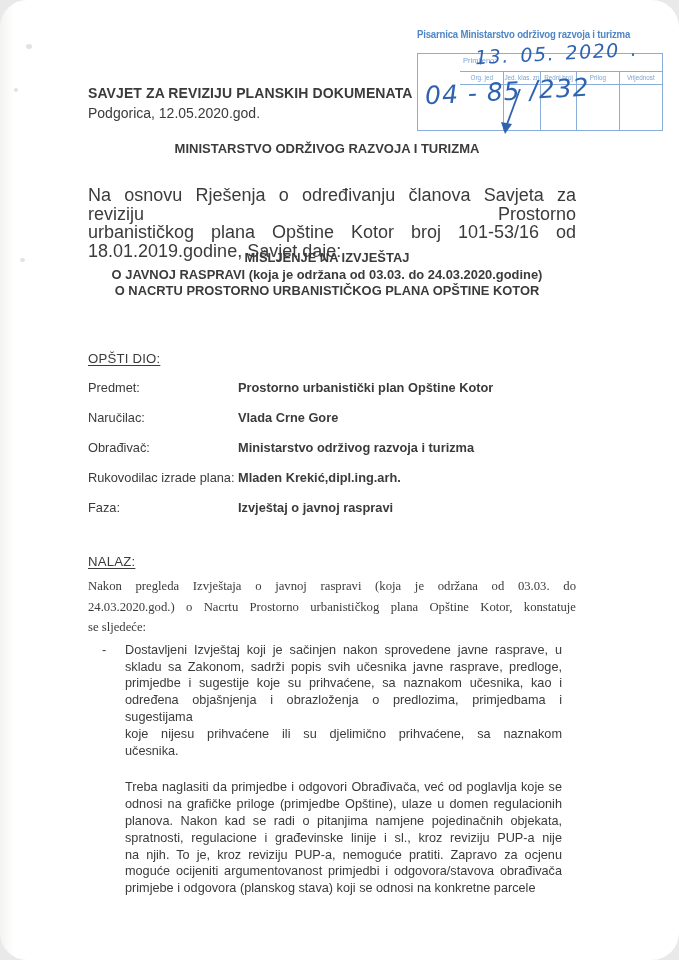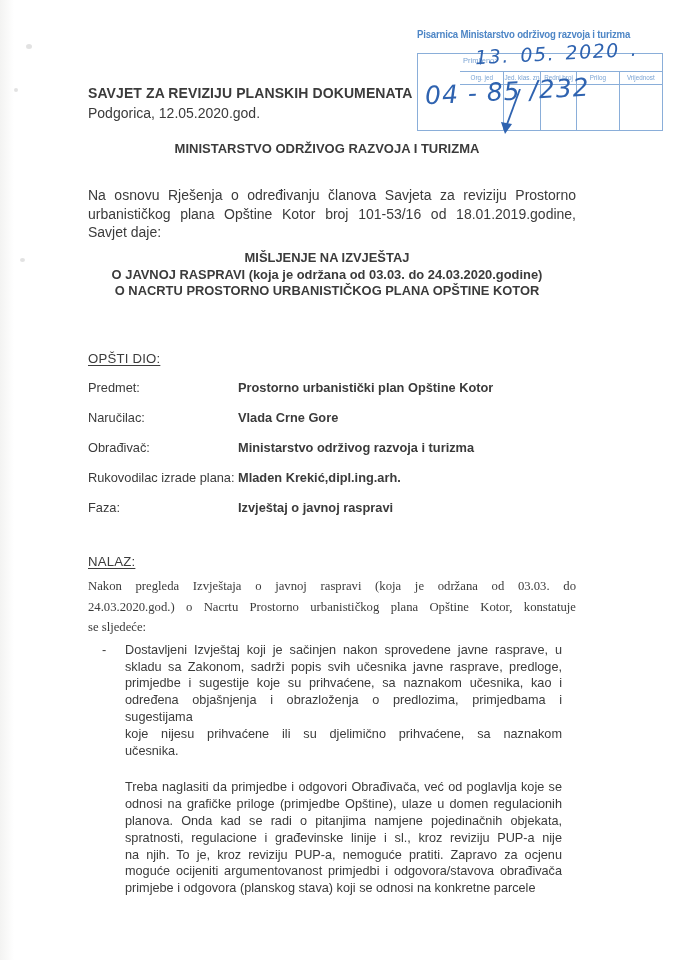--- a/index.html
+++ b/index.html
@@ -3,20 +3,21 @@
 <meta charset="utf-8">
 <style>
   html,body{margin:0;padding:0;background:#e9e9e9;}
   .page{
     position:relative;width:679px;height:960px;margin:0 auto;
     background:linear-gradient(90deg,#f3f3f2 0,#ffffff 14px),#ffffff;
     background-color:#ffffff;
     font-family:"Liberation Sans", sans-serif;
     color:#3b3b3b;
     overflow:hidden;
+    border-radius:27px;
   }
   .speck{position:absolute;background:#9a9a9a;border-radius:50%;opacity:.28;filter:blur(.6px);}
 
   
   .stamp{position:absolute;left:417px;top:29px;width:246px;color:#4e86c6;}
   .stamp-header{font-weight:bold;font-size:10px;letter-spacing:-.2px;white-space:nowrap;
     transform:scaleX(.96);transform-origin:left;}
   .stamp-table{margin-top:13px;border:1.6px solid #8aaed9;padding-left:42px;}
   .srow-received{height:15px;border-bottom:1.4px solid #8aaed9;font-size:7.5px;
     padding:2px 0 0 3px;color:#7ba4d4;}
@@ -32,21 +33,21 @@
     transform:rotate(-3deg);}
   .hw-num{top:48px;left:8px;font-size:25px;letter-spacing:1px;transform:rotate(-3deg);}
   .pen-arrow{position:absolute;left:78px;top:60px;}
 
   
   .abs{position:absolute;}
   .doc-text{font-size:12.7px;line-height:16.8px;}
   .letterhead{left:88px;top:83px;width:488px;line-height:20px;font-size:14px;}
   .org{font-weight:bold;letter-spacing:.1px;}
   .addressee{left:88px;top:141px;width:478px;text-align:center;font-weight:bold;font-size:13px;}
-  .intro{left:88px;top:186px;width:488px;font-size:14px;line-height:18.6px;}
+  .intro{left:88px;top:186px;width:488px;font-size:18px;line-height:18.6px;}
   .title-block{left:88px;top:250px;width:478px;text-align:center;font-weight:bold;
     font-size:12.9px;line-height:16.6px;}
   .general{left:88px;top:351px;width:488px;font-size:12.8px;}
   .sec-heading{font-weight:normal;font-size:13.2px;text-decoration:underline;
     text-underline-offset:2px;letter-spacing:.2px;}
   .field-row{display:flex;margin-top:15px;}
   .field-row.first{margin-top:14px;}
   .field-label{width:150px;flex-shrink:0;}
   .field-value{font-weight:bold;}
   .findings{left:88px;top:554px;width:488px;}
@@ -152,21 +153,21 @@
       <div class="jline">skladu sa Zakonom, sadrži popis svih učesnika javne rasprave, predloge,</div>
       <div class="jline">primjedbe i sugestije koje su prihvaćene, sa naznakom učesnika, kao i</div>
       <div class="jline">određena objašnjenja i obrazloženja o predlozima, primjedbama i sugestijama</div>
       <div class="jline">koje nijesu prihvaćene ili su djelimično prihvaćene, sa naznakom</div>
       <div class="jline jlast">učesnika.</div>
     </div>
 
     <div class="para2 doc-text">
       <div class="jline">Treba naglasiti da primjedbe i odgovori Obrađivača, već od poglavlja koje se</div>
       <div class="jline">odnosi na grafičke priloge (primjedbe Opštine), ulaze u domen regulacionih</div>
-      <div class="jline">planova. Onda kad se radi o pitanjima namjene pojedinačnih objekata,</div>
+      <div class="jline">planova. Nakon kad se radi o pitanjima namjene pojedinačnih objekata,</div>
       <div class="jline">spratnosti, regulacione i građevinske linije i sl., kroz reviziju PUP-a nije</div>
       <div class="jline">na njih. To je, kroz reviziju PUP-a, nemoguće pratiti. Zapravo za ocjenu</div>
       <div class="jline">moguće ocijeniti argumentovanost primjedbi i odgovora/stavova obrađivača</div>
       <div class="jline jlast">primjebe i odgovora (planskog stava) koji se odnosi na konkretne parcele</div>
     </div>
   </div>
 
 </div>
 
 </body></html>

